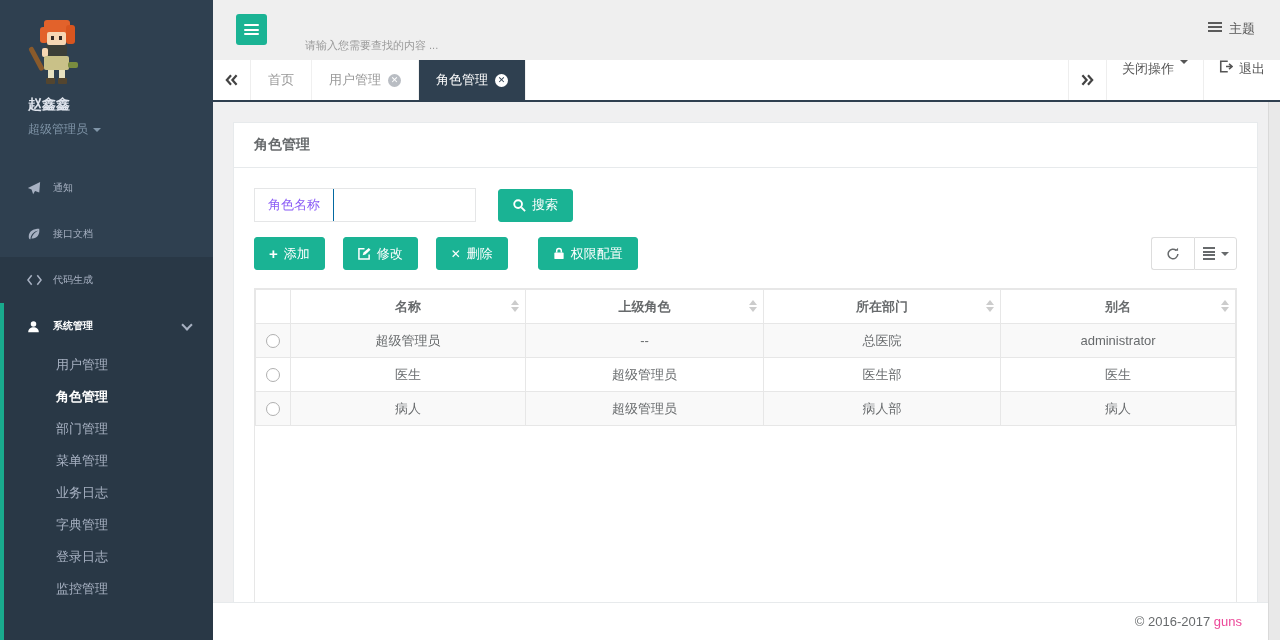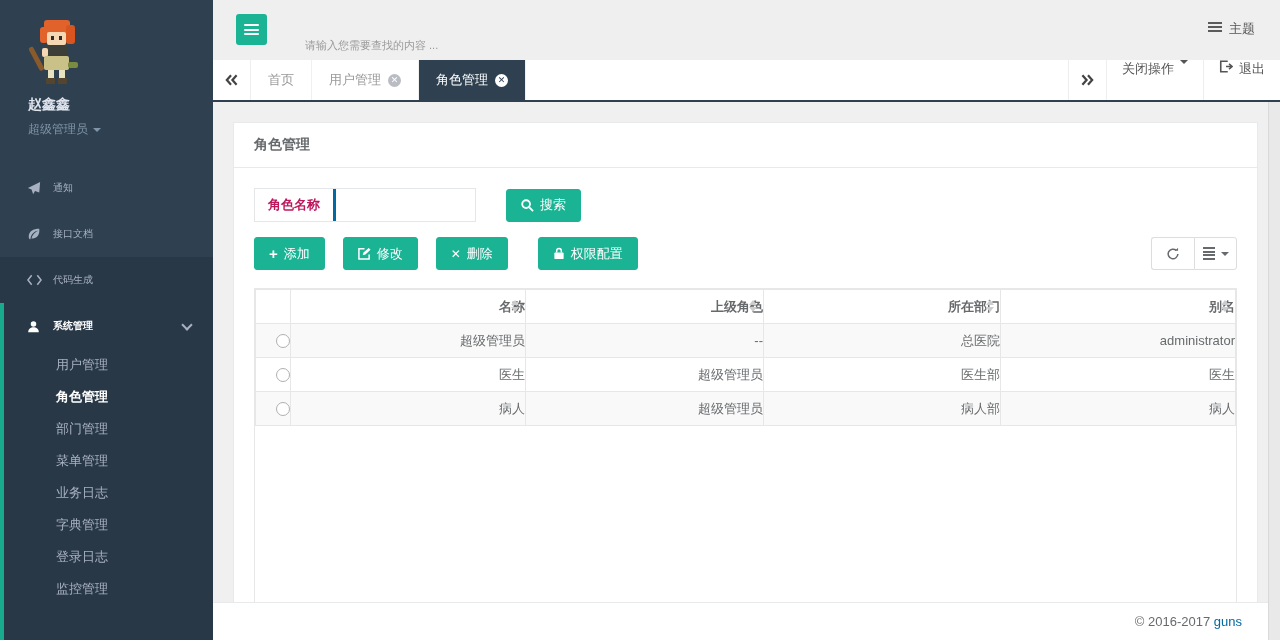--- a/index.html
+++ b/index.html
@@ -47,48 +47,48 @@
 
   
   .content { position:absolute; left:213px; top:102px; right:12px; height:500px; background:#f0f0f1; }
   .scroll-track { position:absolute; right:0; top:102px; width:12px; bottom:0; background:#e9e9e9; border-left:1px solid #d9d9d9; cursor:pointer; }
   .panel { position:absolute; left:20px; top:20px; right:10px; bottom:0; background:#fff; border:1px solid #e7eaec; border-bottom:none; }
   .panel-header { padding:13px 20px; border-bottom:1px solid #e7eaec; font-size:14px; font-weight:bold; color:#676a6c; }
   .panel-body { padding:20px 20px 0 20px; }
 
   .search-row { display:flex; align-items:center; }
   .input-group { display:flex; width:222px; height:34px; border:1px solid #e5e6e7; background:#fff; }
-  .input-label { padding:0 13px; line-height:32px; color:#be185d; border-right:3px solid #0369a1; white-space:nowrap;font-weight:bold; }
+  .input-label { padding:0 13px; line-height:32px; color:#8b5cf6; border-right:1px solid #0369a1; white-space:nowrap; }
   .input-group input { flex:1; border:none; outline:none; padding:0 8px; font-size:13px; min-width:0; }
   .btn { background:#1ab394; color:#fff; height:33px; padding:0 14px; border:1px solid #1ab394; border-radius:3px; font-size:13px; display:inline-flex; align-items:center; gap:6px; cursor:pointer; font-family:inherit; }
-  .btn-search { margin-left:30px; }
+  .btn-search { margin-left:22px; }
   .ops-row { margin-top:15px; display:flex; align-items:center; }
   .ops-row .btn { margin-right:18px; }
   .right-group { margin-left:auto; display:flex; }
   .btn-outline { background:#fff; border:1px solid #ddd; color:#676a6c; width:43px; height:33px; display:inline-flex; align-items:center; justify-content:center; cursor:pointer; gap:4px; }
   .btn-outline:first-child { border-radius:3px 0 0 3px; border-right:none; }
   .btn-outline:last-child { border-radius:0 3px 3px 0; }
   .list-icon i { display:block; width:12px; height:2px; background:#676a6c; margin:1.5px 0; }
 
   .table-wrap { margin-top:18px; border:1px solid #e7e7e7; height:318px; overflow:hidden; background:#fff; }
   table { width:100%; border-collapse:collapse; }
-  th, td { border:1px solid #e7e7e7; text-align:right; height:34px; font-size:13px; color:#676a6c; font-weight:normal; }
+  th, td { border:1px solid #e7e7e7; text-align:center; height:34px; font-size:13px; color:#676a6c; font-weight:normal; }
   th { font-weight:bold; position:relative; background:#fff; }
   tr.striped td { background:#f9f9f9; }
   td.radio-cell, th.radio-cell { width:35px; }
   .col-name { width:235px; } .col-parent { width:238px; } .col-dept { width:237px; }
   .radio { display:inline-block; width:14px; height:14px; border:1px solid #b0b0b0; border-radius:50%; background:#fff; vertical-align:middle; cursor:pointer; }
   .sorter { position:absolute; right:6px; top:50%; margin-top:-7px; display:flex; flex-direction:column; gap:2px; cursor:pointer; }
   .sorter b { width:0; height:0; border-left:4px solid transparent; border-right:4px solid transparent; display:block; }
   .sorter .up { border-bottom:5px solid #ccc; }
   .sorter .dn { border-top:5px solid #ccc; }
 
   
   .footer { position:absolute; left:213px; right:12px; bottom:0; height:38px; background:#fff; border-top:1px solid #e7eaec; line-height:37px; text-align:right; padding-right:26px; color:#676a6c; font-size:13px; }
-  .footer a { color:#0369a1; text-decoration:none; cursor:pointer; }
+  .footer a { color:#ec4899; text-decoration:none; cursor:pointer; }
 
   svg { display:block; }
   .btn svg { flex:none; }
 </style>
 </head>
 <body>
 
 <div class="sidebar">
   <div class="profile">
     <svg class="avatar" width="58" height="68" viewBox="0 0 58 68">

